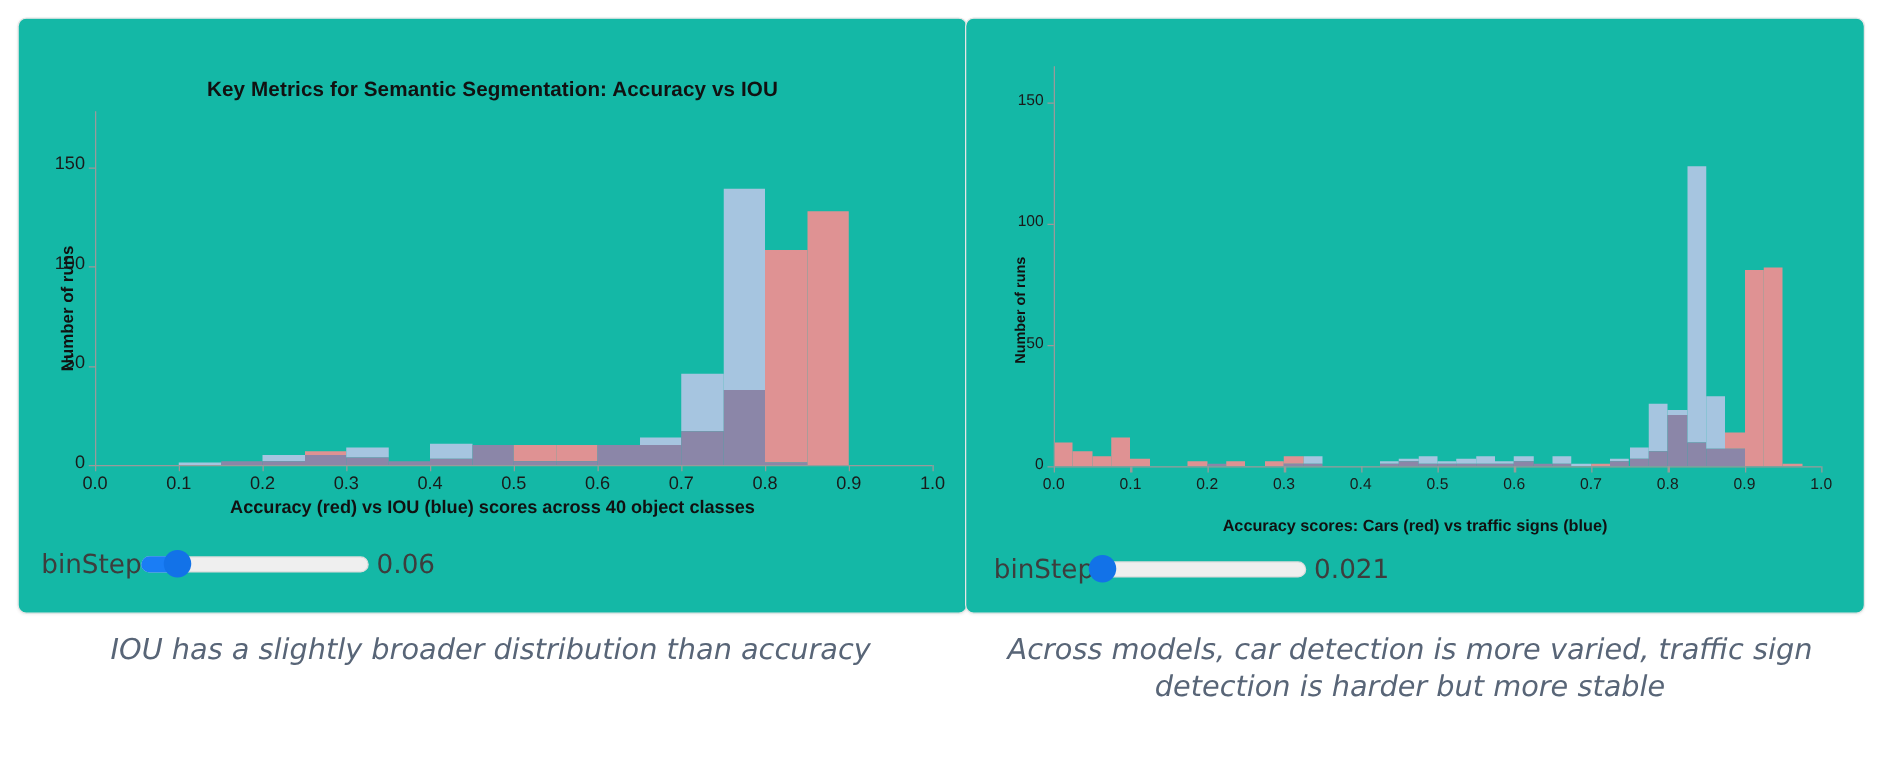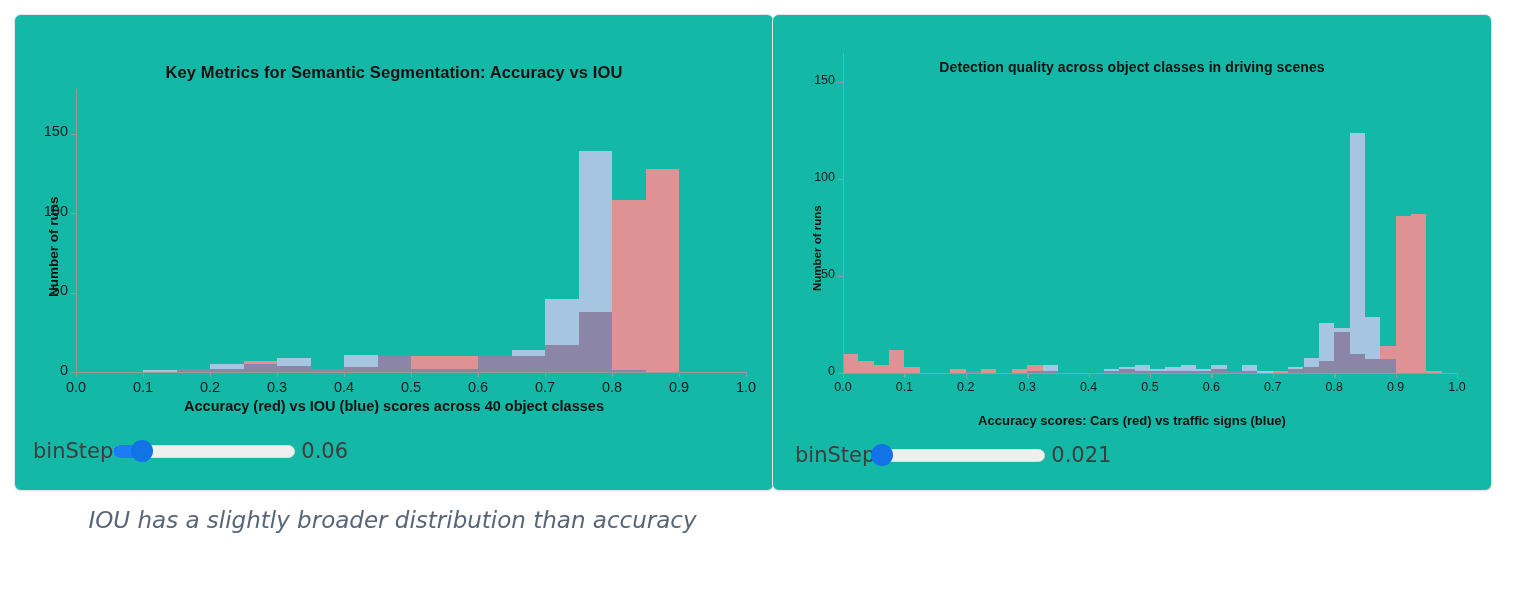--- a/index.html
+++ b/index.html
@@ -249,21 +249,20 @@
         </span>
         <span class="slider-value">0.06</span>
       </div>
     </div>
 
     <div class="caption" id="caption-left">IOU has a slightly broader distribution than accuracy</div>
   </div>
 
   <div class="panel-col" id="col-right">
     <div class="card">
-      <div class="chart-title" id="title-right">Detection quality across object classes in driving scenes</div>
 
       <div class="plot" id="plot-right" style="left:70px; top:38px; width:614px; height:320px;">
 
         <div class="bars" id="bars-right">
             <div class="bar red" style="left: 0px; width: 15.35px; bottom: 0px; height: 19.3939px;"></div>
             <div class="bar red" style="left: 15.35px; width: 15.35px; bottom: 0px; height: 11.6364px;"></div>
             <div class="bar red" style="left: 30.7px; width: 15.35px; bottom: 0px; height: 7.75758px;"></div>
             <div class="bar red" style="left: 46.05px; width: 15.35px; bottom: 0px; height: 23.2727px;"></div>
             <div class="bar red" style="left: 61.4px; width: 15.35px; bottom: 0px; height: 5.81818px;"></div>
             <div class="bar red" style="left: 107.45px; width: 15.35px; bottom: 0px; height: 3.87879px;"></div>
@@ -359,15 +358,16 @@
         <span class="slider-label">binStep</span>
         <span class="slider-widget" style="width:170px; margin-left:0px;">
           <span class="slider-track" style="width:170px;"></span>
           <span class="slider-fill" style="width:8px;"></span>
           <span class="slider-thumb" style="left:-4px;"></span>
         </span>
         <span class="slider-value">0.021</span>
       </div>
     </div>
 
+    <div class="caption" id="caption-right">Across models, car detection is more varied, traffic sign detection is harder but more stable</div>
   </div>
 
 </div>
 
 </body></html>

